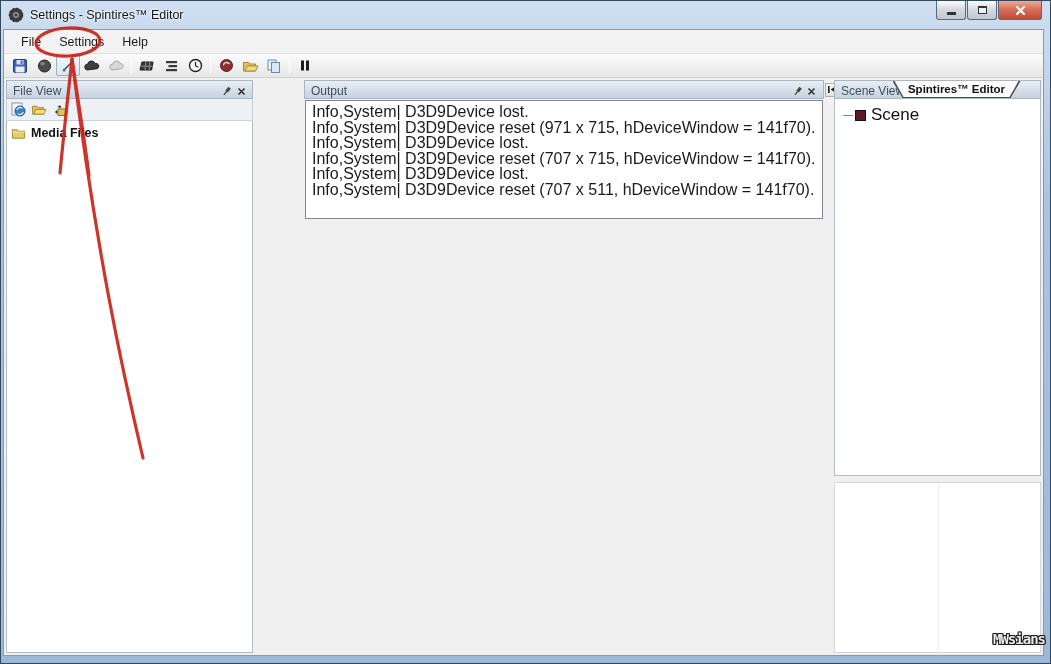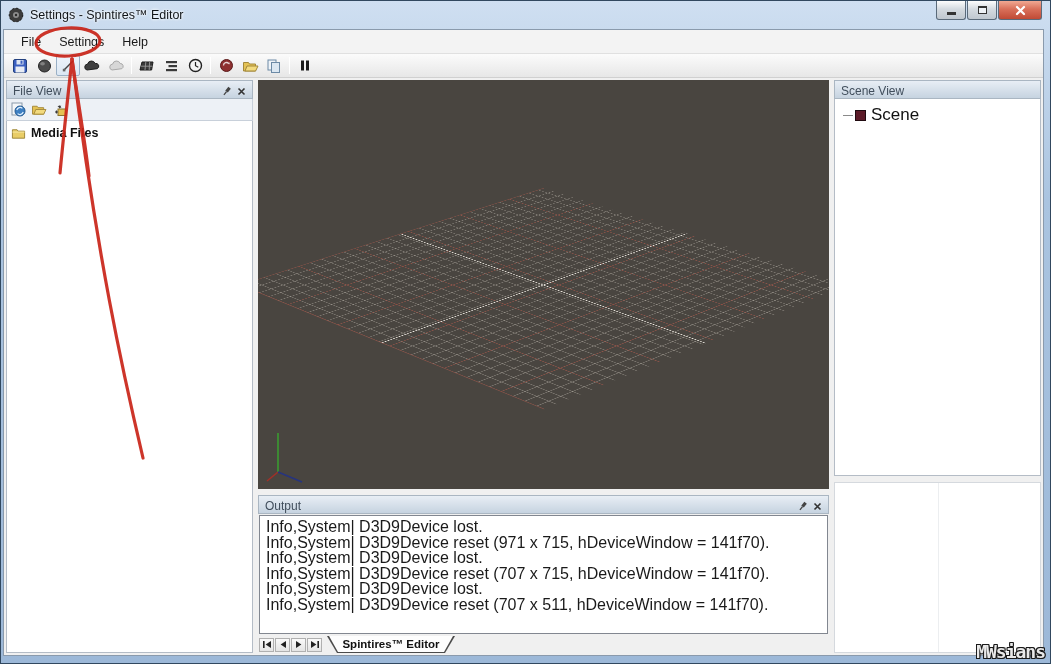--- a/index.html
+++ b/index.html
@@ -45,21 +45,21 @@
   .panel-title { font-size:12px; color:#414e5c; flex:1; }
   .ph-btn { width:14px; height:14px; display:flex; align-items:center; justify-content:center; }
 
   .left-panel { width:247px; flex:0 0 auto; display:flex; flex-direction:column; }
   .fv-tools { height:22px; background:#edf1f6; border:1px solid #c8d0da; border-top:none;
     display:flex; align-items:center; padding-left:4px; gap:5px; }
   .fv-content { flex:1; background:#fff; border:1px solid #b4bcc6; border-top:none; padding:5px 4px; }
   .tree-row { display:flex; align-items:center; gap:5px; }
   .tree-label-bold { font-size:12.5px; font-weight:bold; color:#111; }
 
-  .center-col { flex:1; display:flex; flex-direction:column; min-width:0; }
+  .center-col { flex:1; display:flex; flex-direction:row; min-width:0;margin-left:46px; }
 
   .viewport { flex:1; position:relative; background:#494540; overflow:hidden; }
   .grid-plane { position:absolute; left:50%; top:50%; width:430px; height:430px;
     transform:translate(-50%,-50%) perspective(2300px) rotateX(69deg) rotateZ(45deg);
     background-image:
       linear-gradient(90deg, transparent calc(50% - 1px), rgba(246,242,234,.95) calc(50% - 1px), rgba(246,242,234,.95) 50%, transparent 50%),
       linear-gradient(0deg, transparent calc(50% - 1px), rgba(246,242,234,.95) calc(50% - 1px), rgba(246,242,234,.95) 50%, transparent 50%),
       repeating-linear-gradient(90deg, rgba(148,60,48,.62) 0 1px, transparent 1px 75px),
       repeating-linear-gradient(0deg, rgba(148,60,48,.62) 0 1px, transparent 1px 75px),
       repeating-linear-gradient(90deg, rgba(206,200,190,.40) 0 1px, transparent 1px 15px),
@@ -87,22 +87,22 @@
   .sv-content { flex:1; background:#fff; border:1px solid #b4bcc6; border-top:none; padding:6px 2px; }
   .sv-row { display:flex; align-items:center; }
   .tree-dash { width:10px; height:1px; background:#8a8a8a; margin:0 2px 0 6px; }
   .scene-box { width:11px; height:11px; background:#5c1a28; border:1px solid #200a10; margin-right:5px; }
   .sv-label { font-size:17px; color:#111; }
   .empty-panel { flex:1; background:#fff; border:1px solid #d5d9de; position:relative; }
   .empty-panel::before { content:""; position:absolute; left:50%; top:0; bottom:0; width:1px; background:#eceef0; }
 
   
   .annotation-svg { position:absolute; inset:0; pointer-events:none; z-index:60; }
-  .watermark { position:absolute; right:5px; bottom:1px; z-index:70;
-    font-family:"DejaVu Sans Mono", monospace; font-weight:bold; font-size:18px; color:#e9e9e9;
+  .watermark { position:absolute; right:5px; bottom:16px; z-index:70;
+    font-family:"DejaVu Sans Mono", monospace; font-weight:bold; font-size:14px; color:#e9e9e9;
     letter-spacing:-1px;
     text-shadow:1px 0 #1a1a1a,-1px 0 #1a1a1a,0 1px #1a1a1a,0 -1px #1a1a1a,1px 1px #1a1a1a,-1px -1px #1a1a1a,1px -1px #1a1a1a,-1px 1px #1a1a1a; }
   svg { display:block; }
 </style>
 </head>
 <body>
 
 <div class="window">
 
   <div class="titlebar">

